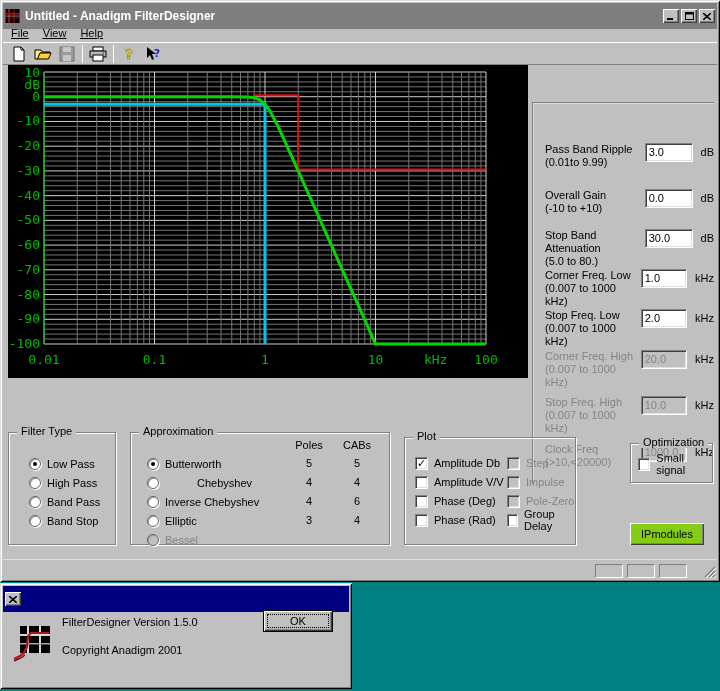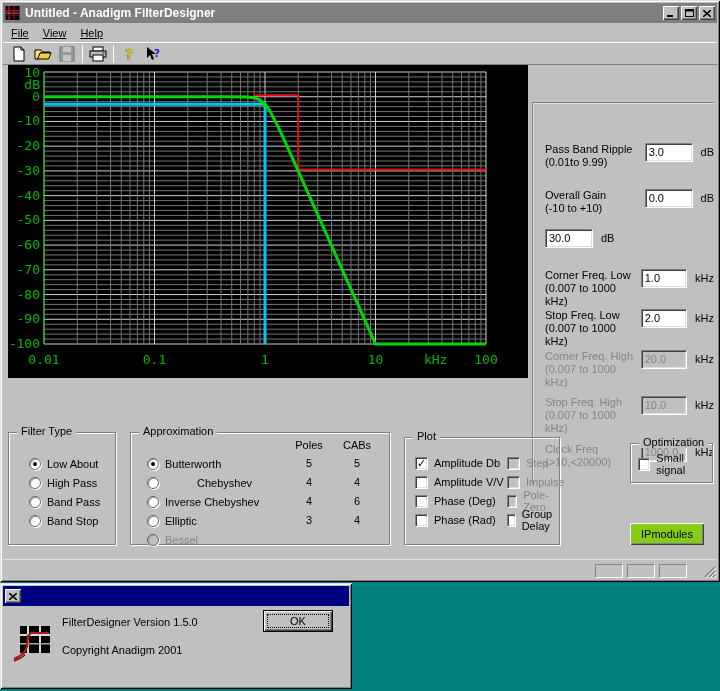--- a/index.html
+++ b/index.html
@@ -5,21 +5,21 @@
   * { margin:0; padding:0; box-sizing:border-box; }
   html,body { width:720px; height:691px; }
   body { font-family:"Liberation Sans", sans-serif; font-size:11px; color:#000; }
   .screen { position:relative; width:720px; height:691px; background:#008080; overflow:hidden; }
 
   
   .win-raised { background:#c0c0c0;
     box-shadow: inset 1px 1px 0 #dfdfdf, inset -1px -1px 0 #000,
                 inset 2px 2px 0 #fff, inset -2px -2px 0 #808080; }
   .main-window { position:absolute; left:0; top:0; width:720px; height:582px; }
-  .titlebar { position:absolute; left:3px; top:3px; right:3px; height:20px;
+  .titlebar { position:absolute; left:3px; top:3px; right:3px; height:26px;
     display:flex; align-items:center; padding:0 2px; }
   .titlebar.inactive { background:#7f7f7f; }
   .titlebar.active { background:#000080; }
   .titlebar .title { color:#fff; font-weight:bold; font-size:12px; margin-left:4px;
     flex:1; white-space:nowrap; overflow:hidden; }
   .tb-icon { width:16px; height:15px; display:flex; align-items:center; }
   .tb-buttons { display:flex; gap:2px; }
   .tb-btn { width:16px; height:14px; background:#c0c0c0; display:flex; align-items:center;
     justify-content:center; box-shadow: inset 1px 1px 0 #fff, inset -1px -1px 0 #404040,
     inset -2px -2px 0 #808080; }
@@ -309,20 +309,23 @@
           <div class="win-input">3.0</div>
           <div class="param-unit">dB</div>
         </div>
         <div class="param-row" style="min-height: 40px;">
           <div class="param-label">Overall Gain
 (-10 to +10)</div>
           <div class="win-input">0.0</div>
           <div class="param-unit">dB</div>
         </div>
         <div class="param-row" style="min-height: 40px;">
+          <div class="param-label">Stop Band
+Attenuation
+(5.0 to 80.)</div>
           <div class="win-input">30.0</div>
           <div class="param-unit">dB</div>
         </div>
         <div class="param-row" style="min-height: 40px;">
           <div class="param-label">Corner Freq. Low
 (0.007 to 1000 kHz)</div>
           <div class="win-input">1.0</div>
           <div class="param-unit">kHz</div>
         </div>
         <div class="param-row" style="min-height: 41px;">
@@ -352,21 +355,21 @@
           <div class="win-input">1000.0</div>
           <div class="param-unit">kHz</div>
         </div>
       </div>
 
     <div class="group" style="left:8px; top:432px; width:108px; height:113px;">
       <span class="group-legend">Filter Type</span>
       <div>
           <div class="opt-row" style="left: 20px; top: 24px;">
             <span class="radio checked"></span>
-            <span>Low About</span>
+            <span>Low Pass</span>
           </div>
           <div class="opt-row" style="left: 20px; top: 43px;">
             <span class="radio"></span>
             <span>High Pass</span>
           </div>
           <div class="opt-row" style="left: 20px; top: 62px;">
             <span class="radio"></span>
             <span>Band Pass</span>
           </div>
           <div class="opt-row" style="left: 20px; top: 81px;">
@@ -405,21 +408,21 @@
           </div>
           <span class="num-cell" style="left: 156px; top: 81px;">3</span>
           <span class="num-cell" style="left: 204px; top: 81px;">4</span>
           <div class="opt-row disabled" style="left: 16px; top: 100px;">
             <span class="radio"></span>
             <span>Bessel</span>
           </div>
         </div>
     </div>
 
-    <div class="group" style="left:404px; top:437px; width:156px; height:108px;">
+    <div class="group" style="left:404px; top:437px; width:172px; height:108px;">
       <span class="group-legend">Plot</span>
       <div>
           <div class="opt-row" style="left: 10px; top: 18px;">
             <span class="checkbox">✓</span>
             <span>Amplitude Db</span>
           </div>
           <div class="opt-row" style="left: 10px; top: 37px;">
             <span class="checkbox"></span>
             <span>Amplitude V/V</span>
           </div>

